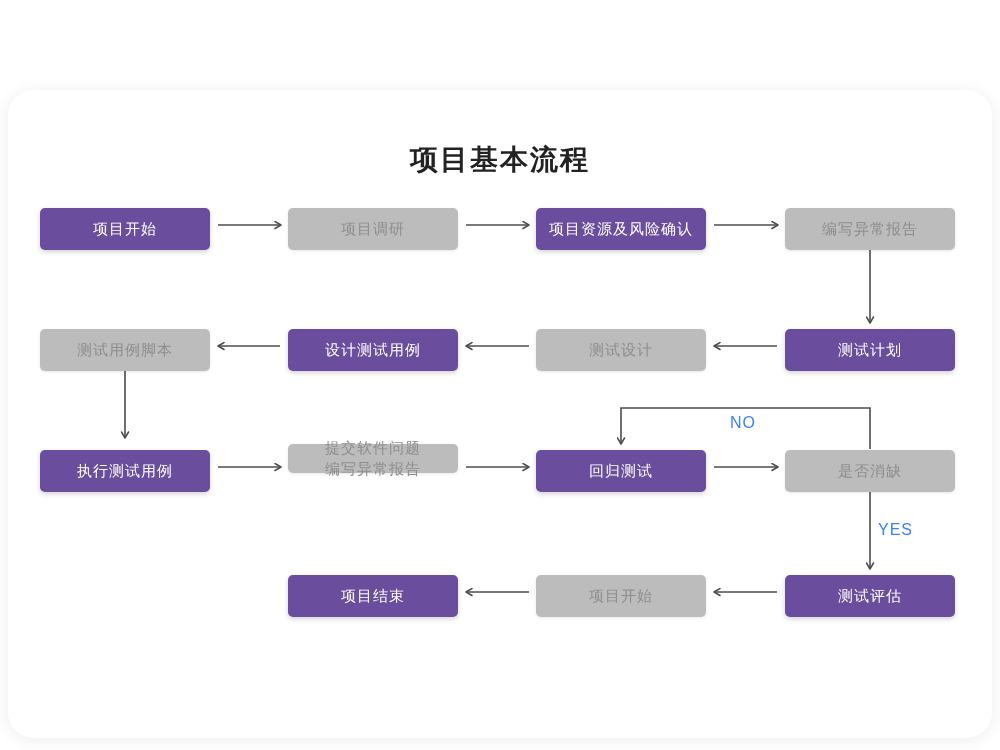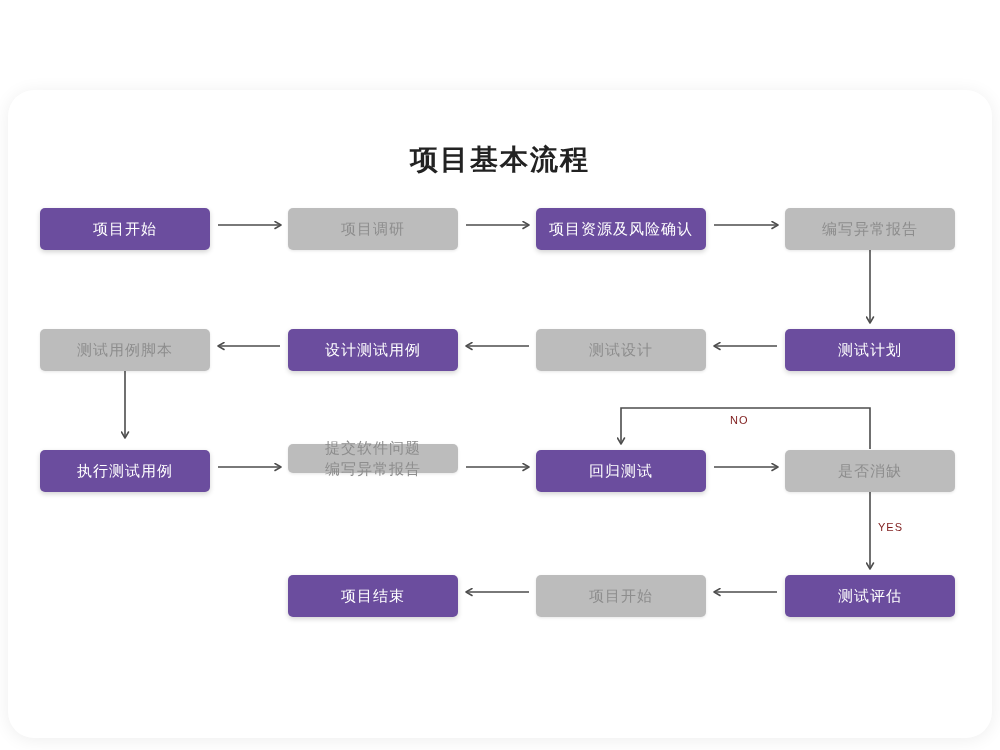--- a/index.html
+++ b/index.html
@@ -44,21 +44,21 @@
   }
   .c1{left:40px;} .c2{left:288px;text-align:right;} .c3{left:536px;} .c4{left:785px;}
   .r1{top:208px;} .r2{top:329px;} .r3{top:450px;} .r4{top:575px;}
   .tall{top:444px;height:29px;}
   .arrows{position:absolute;left:0;top:0;width:1000px;height:750px;pointer-events:none;}
   .arrows line,.arrows polyline{
     stroke:var(--arrow);stroke-width:1.6;fill:none;
   }
   .arrows marker path{stroke:var(--arrow);stroke-width:1.5;fill:none;stroke-linecap:round;stroke-linejoin:round;}
   .branch-label{
-    position:absolute;font-size:11px;color:#7f1d1d;letter-spacing:1px;
+    position:absolute;font-size:16px;color:#3b82f6;letter-spacing:1px;
   }
   .label-no{left:730px;top:414px;}
   .label-yes{left:878px;top:521px;}
 </style>
 </head>
 <body>
 
 <div class="stage">
   <div class="card"></div>
 

